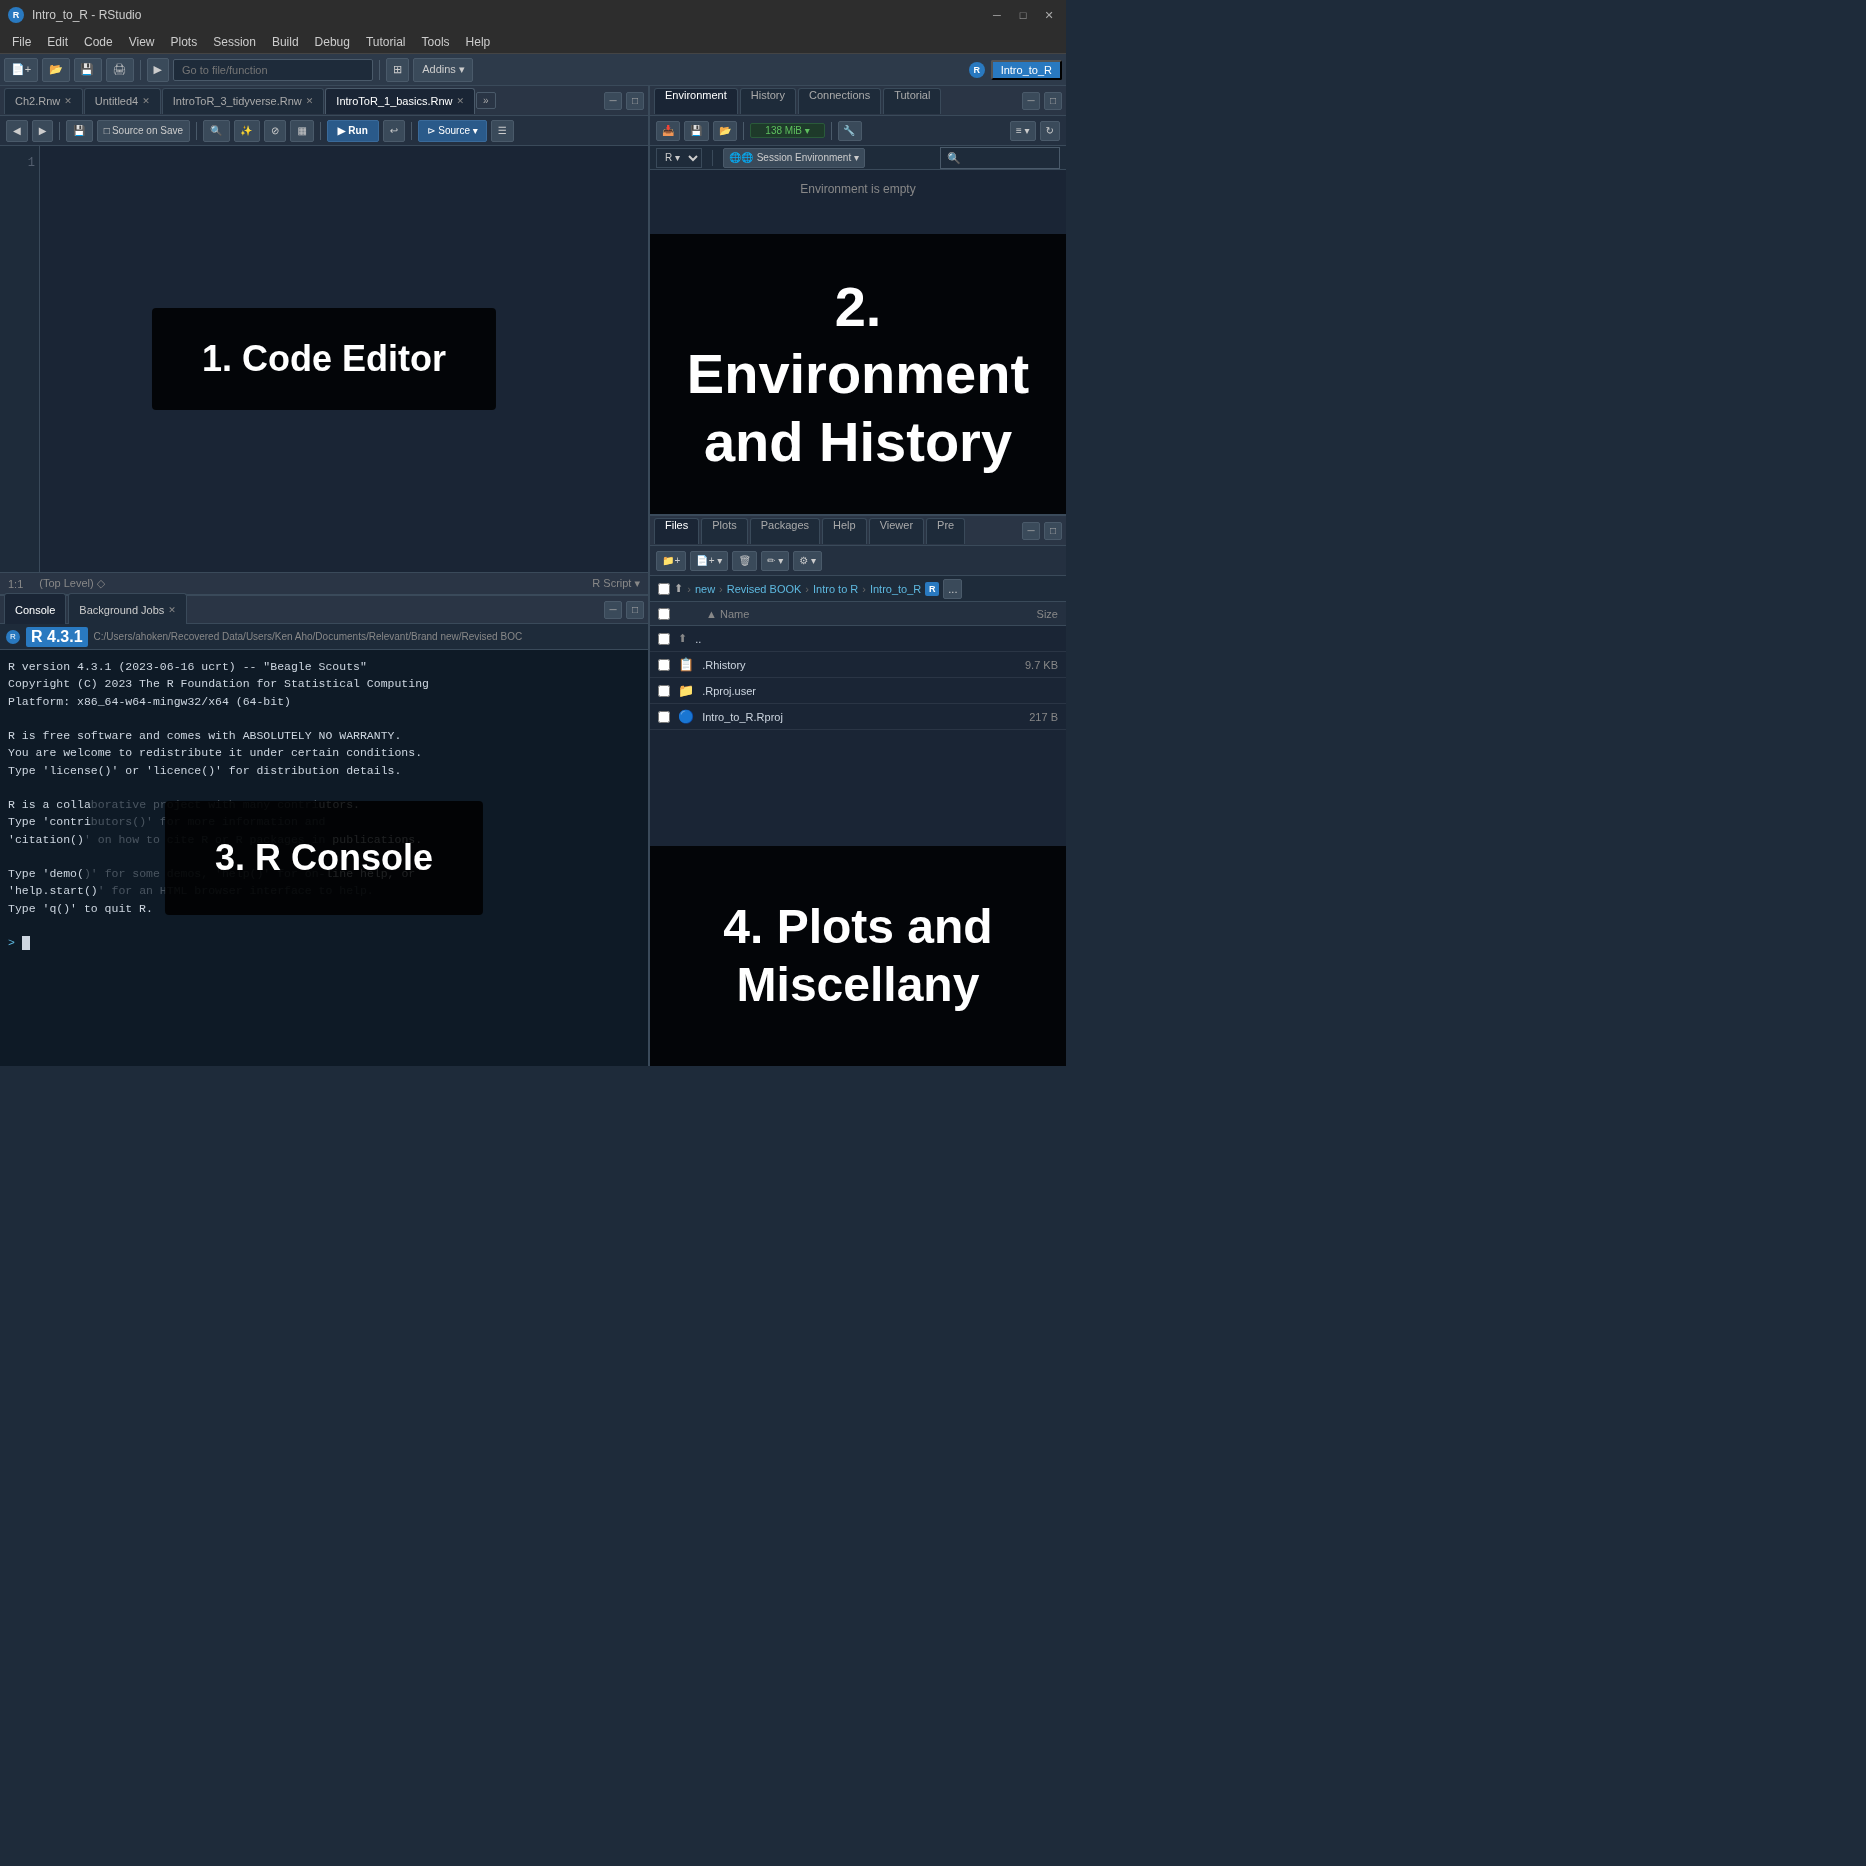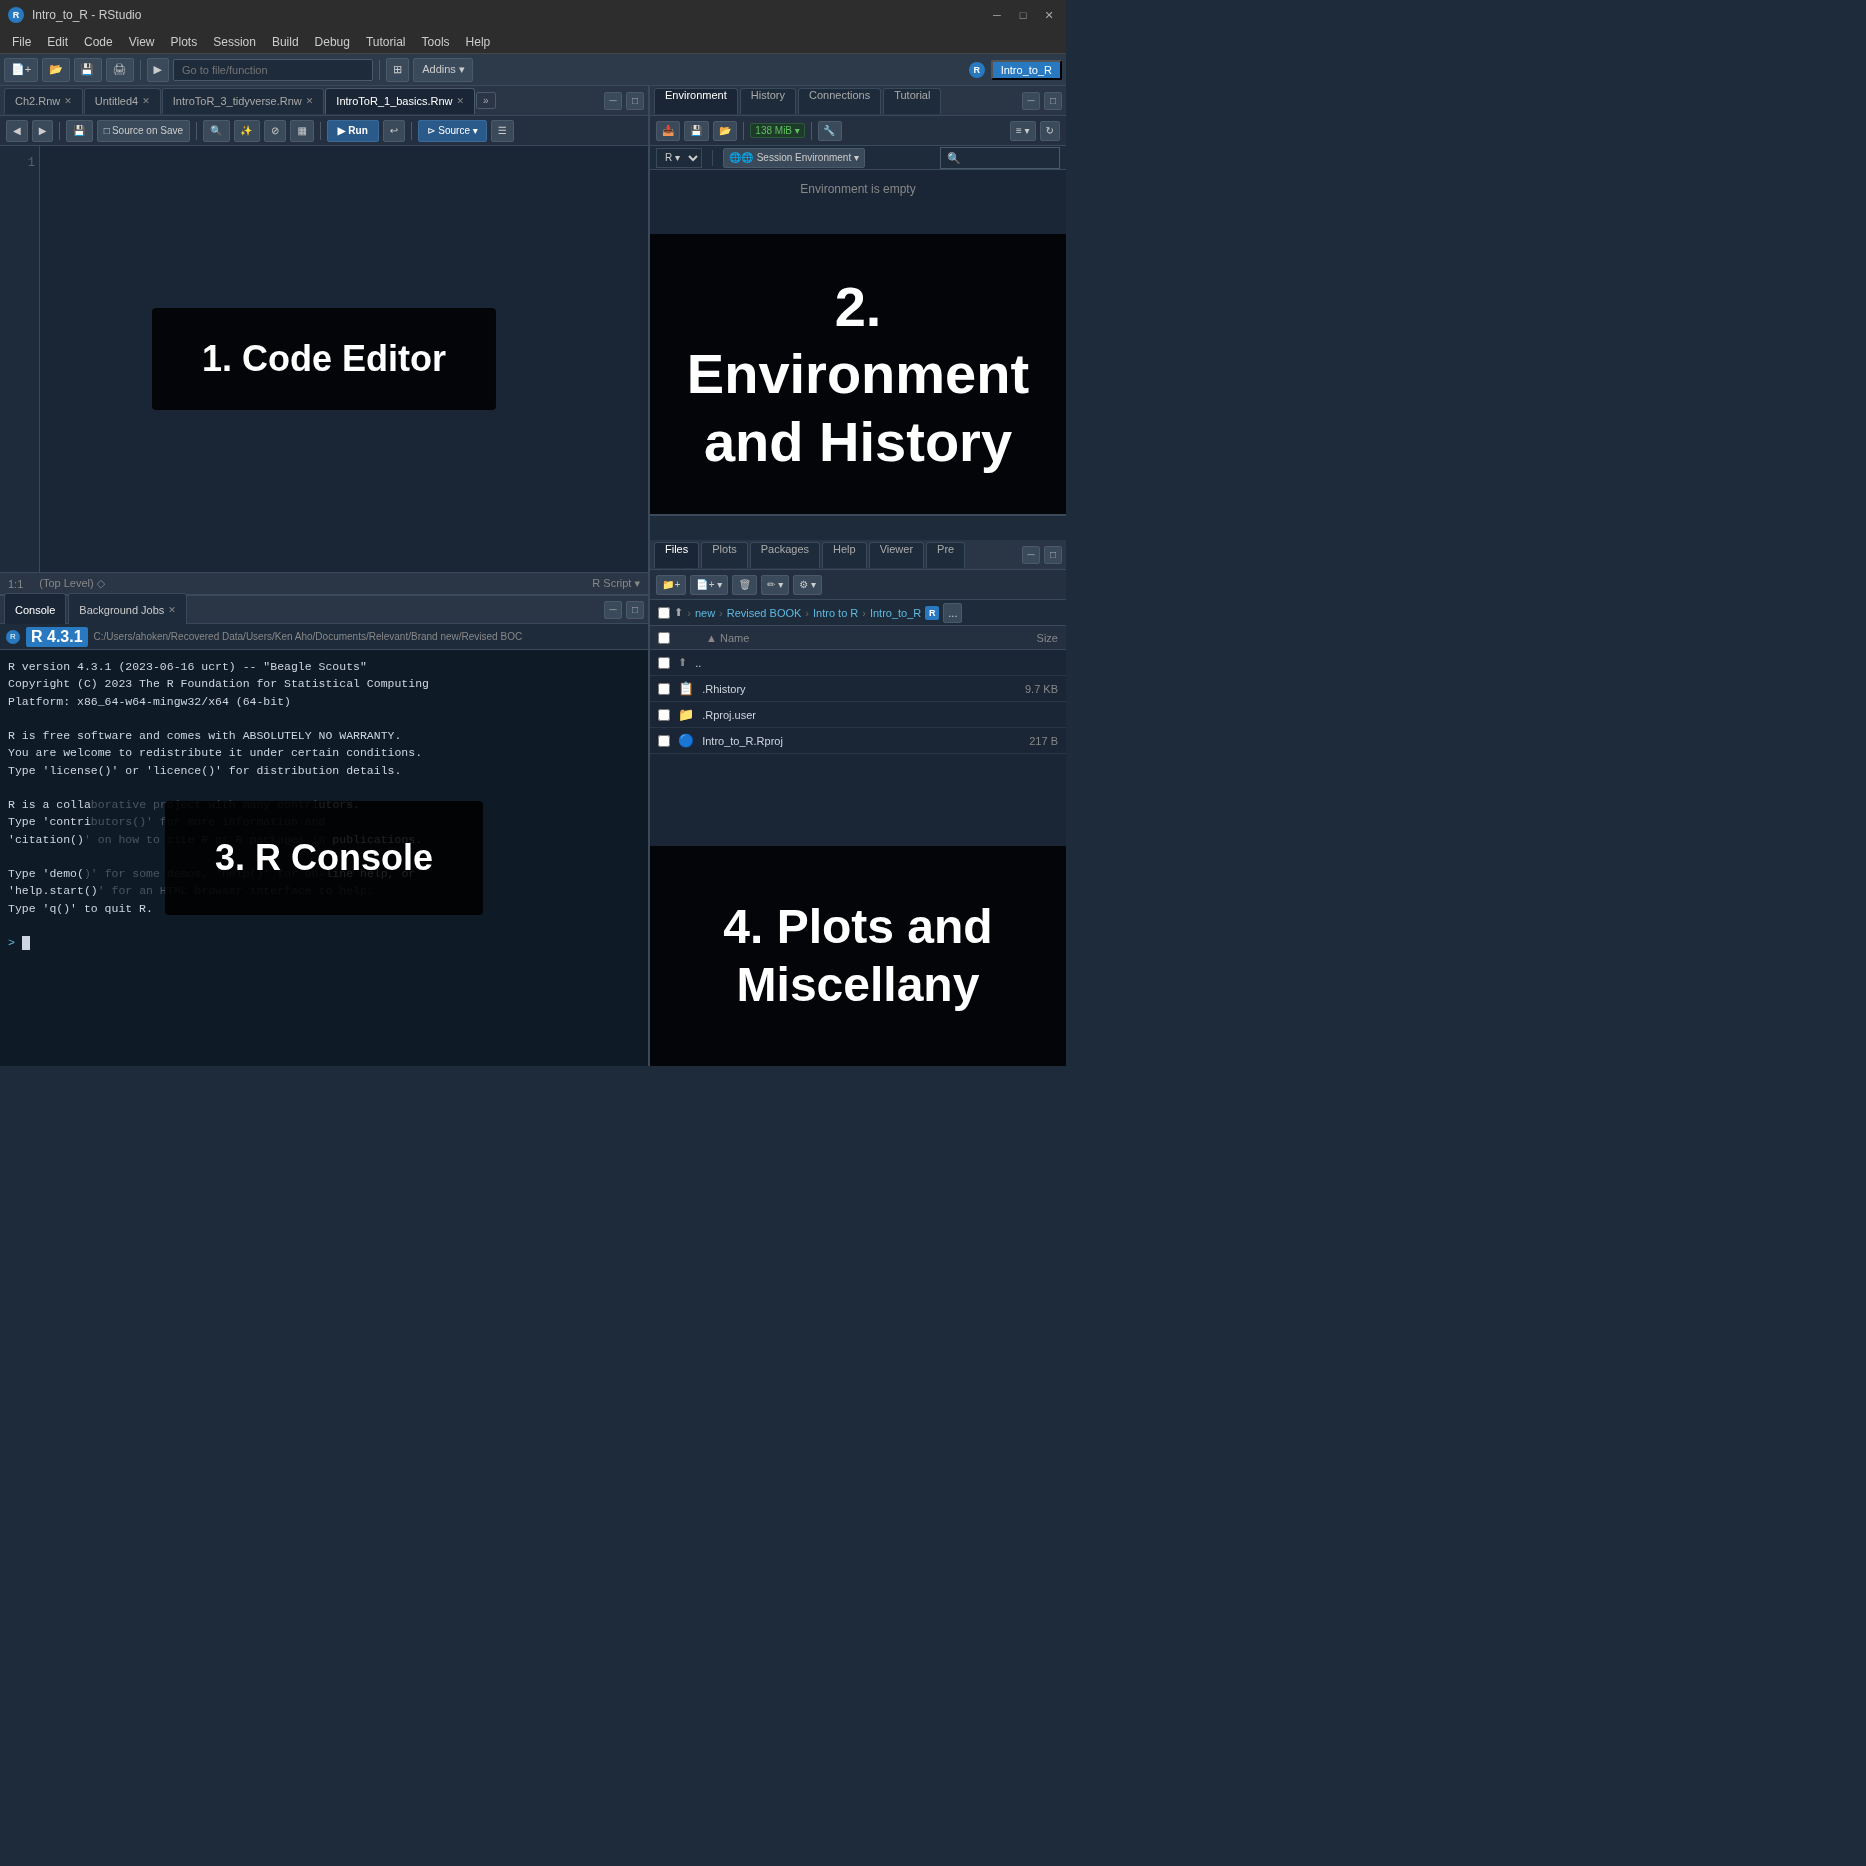--- a/index.html
+++ b/index.html
@@ -378,21 +378,20 @@
       font-family: 'Segoe UI', sans-serif;
       z-index: 10;
     }
     .console-prompt { color: #5eb9e0; }
 
     
     .right-panel {
       flex: 1;
       display: flex;
       flex-direction: column;
-      gap: 24px;
     }
 
     
     .env-panel {
       flex: 0 0 430px;
       display: flex;
       flex-direction: column;
       border-bottom: 2px solid #3a4a5a;
       background: #1a2535;
     }
@@ -638,21 +637,21 @@
       border: 1px solid #3a4a5a;
       color: #ccc;
       font-size: 10px;
       height: 20px;
       padding: 0 4px;
     }
     .mem-badge {
       background: #1e3a2a;
       border: 1px solid #2a5a3a;
       color: #5ec05e;
-      padding: 1px 4px;
+      padding: 1px 14px;
       font-size: 10px;
       border-radius: 2px;
       cursor: pointer;
     }
     .icon-circle {
       width: 14px; height: 14px;
       border-radius: 50%;
       background: #2979c0;
       display: flex; align-items: center; justify-content: center;
       font-size: 8px;

